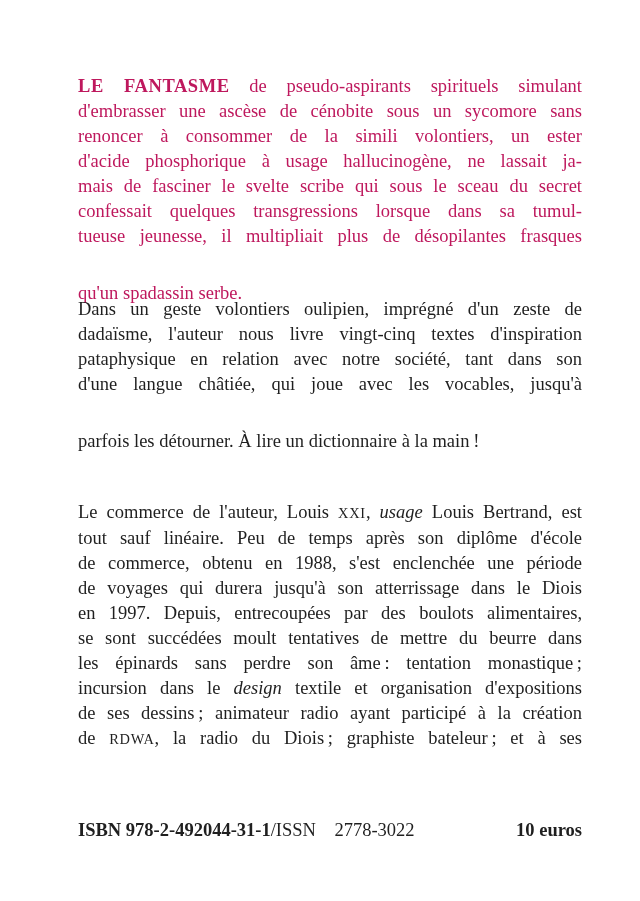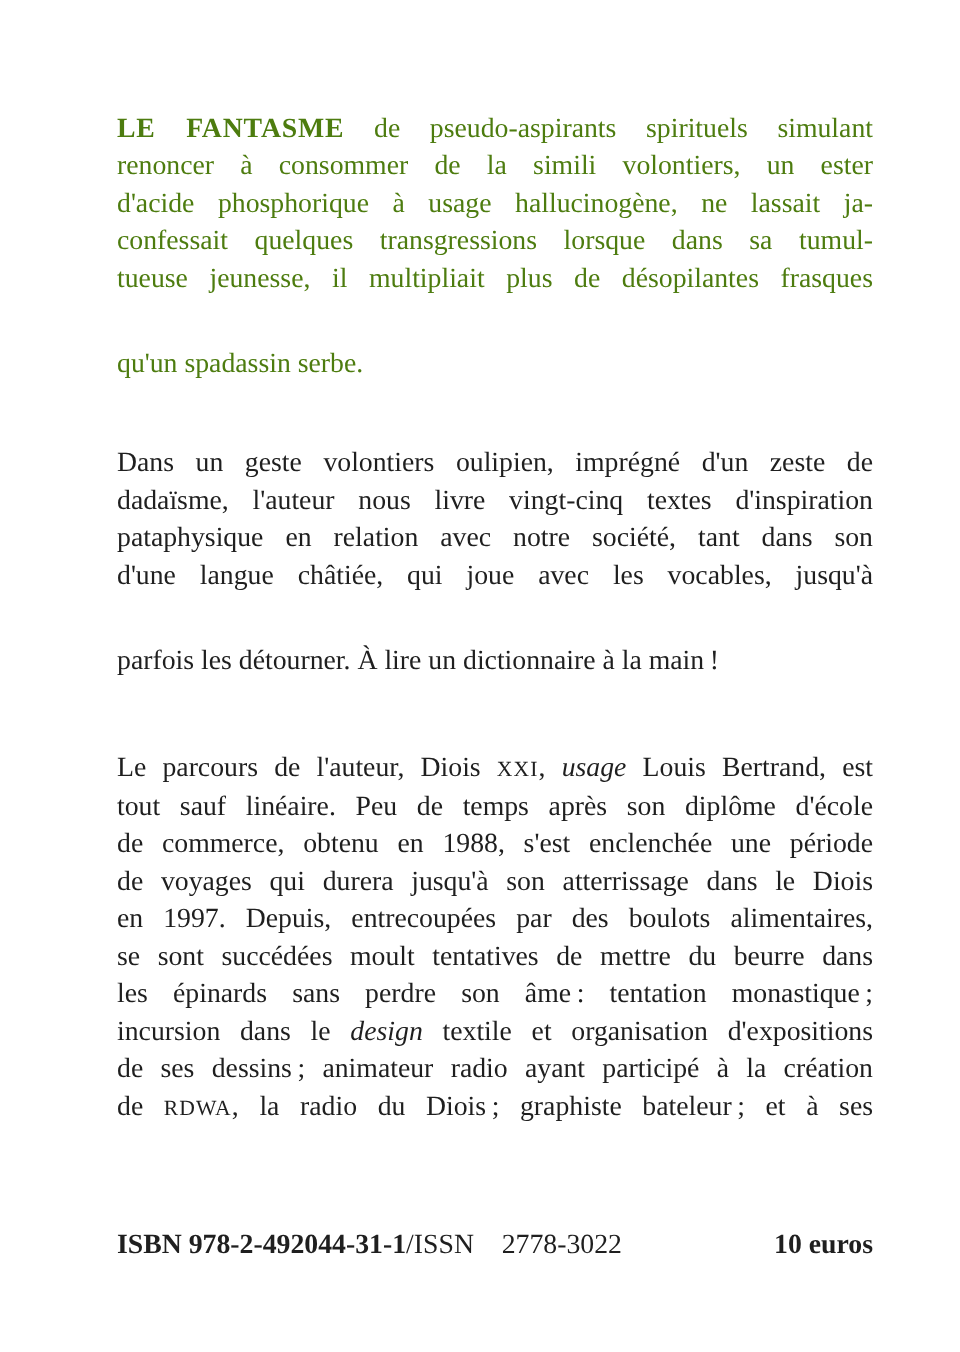--- a/index.html
+++ b/index.html
@@ -14,50 +14,52 @@
     color:#1f1f1f;
   }
   .block{position:absolute;left:78px;width:504px;}
   #blurb{top:74px;}
   #description{top:297px;}
   #bio{top:500px;}
   #footer{top:818px;display:flex;justify-content:space-between;align-items:flex-start;}
   .para .line{text-align:justify;text-align-last:justify;}
   .para .line.last{text-align-last:left;margin-top:32px;}
   #footer .line{text-align:left;text-align-last:auto;white-space:nowrap;}
-  .red{color:#4d7c0f;}
+  .red{color:#be185d;}
   .b{font-weight:700;}
   .i{font-style:italic;}
   .caps{font-size:0.78em;letter-spacing:0.05em;}
   .red .b{letter-spacing:0.03em;}
 </style>
 </head>
 <body>
 
 <div class="page">
 
   <div id="blurb" class="block para red">
       <div class="line"><span class="b">LE FANTASME</span><span> de pseudo-aspirants spirituels simulant</span></div>
+      <div class="line"><span>d'embrasser une ascèse de cénobite sous un sycomore sans</span></div>
       <div class="line"><span>renoncer à consommer de la simili volontiers, un ester</span></div>
       <div class="line"><span>d'acide phosphorique à usage hallucinogène, ne lassait ja-</span></div>
+      <div class="line"><span>mais de fasciner le svelte scribe qui sous le sceau du secret</span></div>
       <div class="line"><span>confessait quelques transgressions lorsque dans sa tumul-</span></div>
       <div class="line"><span>tueuse jeunesse, il multipliait plus de désopilantes frasques</span></div>
       <div class="line last"><span>qu'un spadassin serbe.</span></div>
     </div>
 
   <div id="description" class="block para">
       <div class="line"><span>Dans un geste volontiers oulipien, imprégné d'un zeste de</span></div>
       <div class="line"><span>dadaïsme, l'auteur nous livre vingt-cinq textes d'inspiration</span></div>
       <div class="line"><span>pataphysique en relation avec notre société, tant dans son</span></div>
       <div class="line"><span>d'une langue châtiée, qui joue avec les vocables, jusqu'à</span></div>
       <div class="line last"><span>parfois les détourner. À lire un dictionnaire à la main !</span></div>
     </div>
 
   <div id="bio" class="block para">
-      <div class="line"><span>Le parcours de l'auteur, Diois </span><span class="caps">XXI</span><span>, </span><span class="i">usage</span><span> Louis Bertrand, est</span></div>
+      <div class="line"><span>Le commerce de l'auteur, Louis </span><span class="caps">XXI</span><span>, </span><span class="i">usage</span><span> Louis Bertrand, est</span></div>
       <div class="line"><span>tout sauf linéaire. Peu de temps après son diplôme d'école</span></div>
       <div class="line"><span>de commerce, obtenu en 1988, s'est enclenchée une période</span></div>
       <div class="line"><span>de voyages qui durera jusqu'à son atterrissage dans le Diois</span></div>
       <div class="line"><span>en 1997. Depuis, entrecoupées par des boulots alimentaires,</span></div>
       <div class="line"><span>se sont succédées moult tentatives de mettre du beurre dans</span></div>
       <div class="line"><span>les épinards sans perdre son âme : tentation monastique ;</span></div>
       <div class="line"><span>incursion dans le </span><span class="i">design</span><span> textile et organisation d'expositions</span></div>
       <div class="line"><span>de ses dessins ; animateur radio ayant participé à la création</span></div>
       <div class="line"><span>de </span><span class="caps">RDWA</span><span>, la radio du Diois ; graphiste bateleur ; et à ses</span></div>
     </div>

